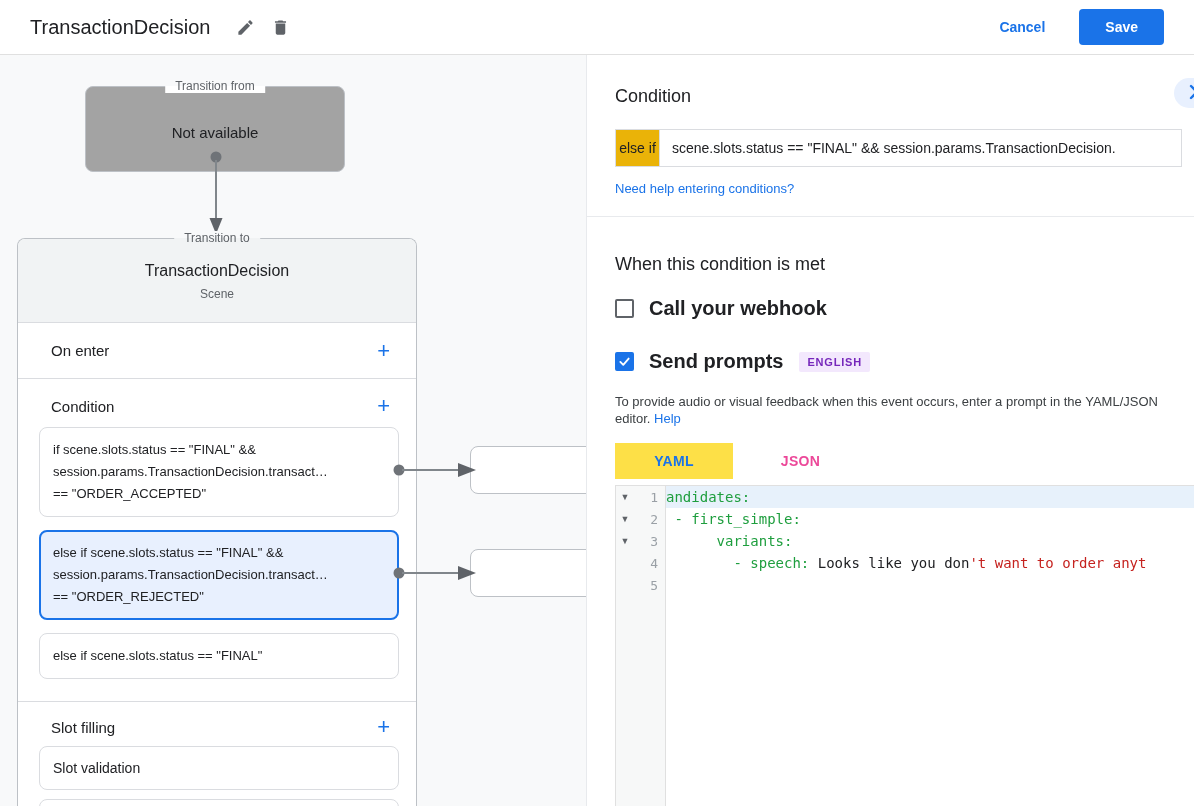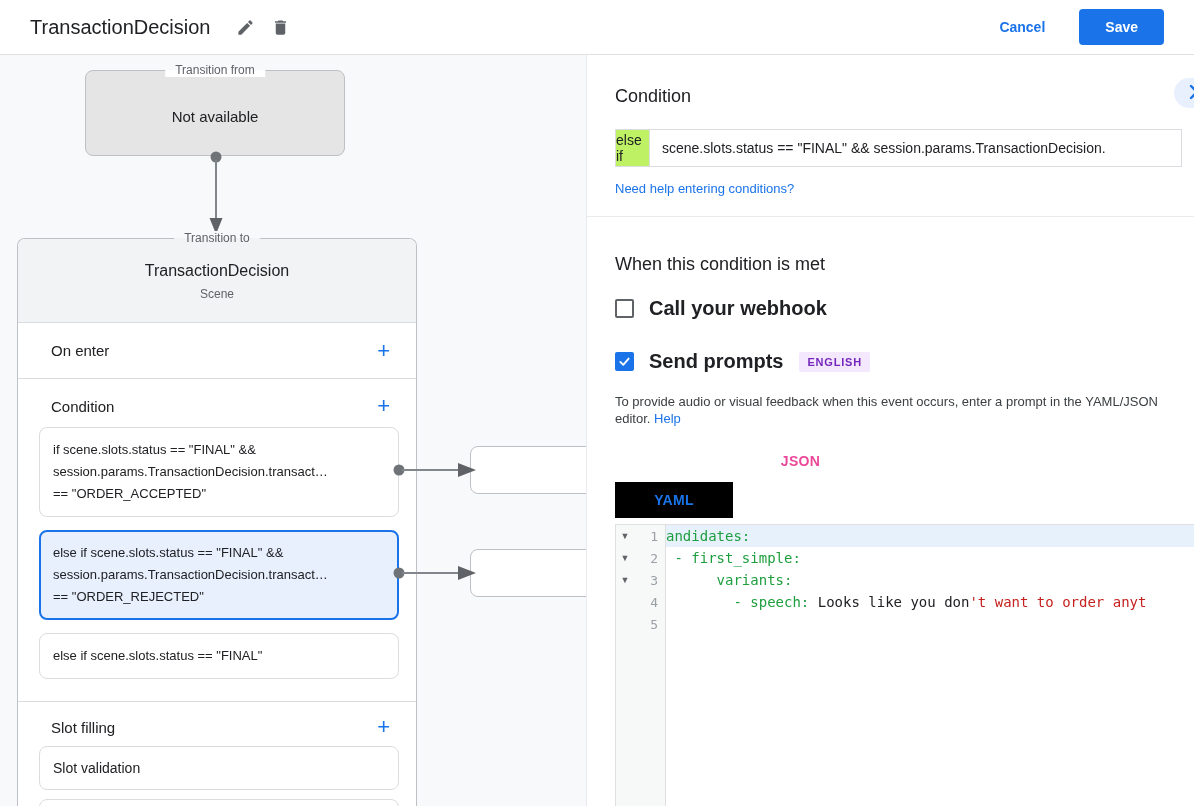--- a/index.html
+++ b/index.html
@@ -17,21 +17,21 @@
                 margin-right:34px; cursor:pointer; font-family:inherit; }
   .btn-save { background:#1a73e8; color:#fff; border:none; border-radius:4px; font-size:14px;
               font-weight:700; padding:10px 26px; cursor:pointer; font-family:inherit; }
 
   
   .main { display:flex; height:751px; }
   .canvas { position:relative; width:586px; flex:none; background:#f8f9fa; overflow:hidden; }
   .panel { flex:1; background:#fff; border-left:1px solid #e8eaed; }
 
   
-  .tfrom-box { position:absolute; left:85px; top:15px; width:260px; height:86px; background:#e5e5e5;
+  .tfrom-box { position:absolute; left:85px; top:31px; width:260px; height:86px; background:#a3a3a3;
                border:1px solid #bdc1c6; border-radius:8px; }
   .legend { position:absolute; top:-8px; left:50%; transform:translateX(-50%); font-size:12px;
             color:#5f6368; padding:0 10px; white-space:nowrap; }
   .legend-from { background:linear-gradient(#f8f9fa 50%, #ffffff 50%); }
   .legend-card { background:linear-gradient(#f8f9fa 50%, #f1f3f4 50%); }
   .tfrom-text { text-align:center; margin-top:37px; font-size:15px; color:#202124; }
 
   .connector-v { position:absolute; left:204px; top:95px; }
   .arrow-h { position:absolute; }
   .a1 { left:392px; top:404px; }
@@ -69,21 +69,21 @@
   .box1 { left:470px; top:391px; }
   .box2 { left:470px; top:494px; }
 
   
   .p-sec1 { position:relative; padding:31px 28px 0 28px; }
   .p-title { font-size:18px; font-weight:400; color:#202124; }
   .chevron-pill { position:absolute; top:23px; right:-8px; width:44px; height:30px;
                   background:#e8f0fe; border-radius:15px; border:none; cursor:pointer;
                   display:flex; align-items:center; padding-left:9px; }
   .cond-row { margin-top:22px; display:flex; height:38px; width:567px; }
-  .cond-prefix { width:34px; flex:none; background:#bef264; border:1px solid #dadce0;
+  .cond-prefix { width:44px; flex:none; background:#eab308; border:1px solid #dadce0;
                  border-right:none; display:flex; align-items:center; justify-content:center;
                  font-size:14px; color:#202124; }
   .cond-input { flex:1; border:1px solid #dadce0; background:#fff; display:flex; align-items:center;
                 padding:0 12px; font-size:14px; color:#202124; white-space:nowrap; overflow:hidden; }
   .help-link { margin-top:14px; display:inline-block; font-size:13px; color:#1a73e8;
                text-decoration:none; cursor:pointer; }
   .p-divider { height:1px; background:#e8eaed; margin-top:19px; }
   .p-sec2 { padding:37px 14px 0 28px; }
   .check-row { display:flex; align-items:center; }
   .check-row.webhook { margin-top:22px; }
@@ -93,21 +93,21 @@
   .checkbox.checked { border:2px solid #1a73e8; background:#1a73e8; line-height:0; }
   .check-label { margin-left:15px; font-size:20px; font-weight:700; color:#202124; }
   .lang-badge { margin-left:16px; font-size:11px; font-weight:700; letter-spacing:0.8px;
                 color:#7627bb; background:#f3e8fd; padding:4px 8px; border-radius:2px; }
   .prompt-desc { margin-top:20px; font-size:13px; color:#3c4043; line-height:17px; max-width:552px; }
   .inline-help { color:#1a73e8; cursor:pointer; }
 
   .tabs { margin-top:16px; display:flex; }
   .tab { width:118px; height:36px; display:flex; align-items:center; justify-content:center;
          font-size:14px; font-weight:700; letter-spacing:0.3px; cursor:pointer; }
-  .tab.active { background:#000000; color:#1a73e8;margin-top:39px; }
+  .tab.active { background:#fde047; color:#1a73e8; }
   .tab.inactive { color:#ec4899;padding-left:17px; }
 
   
   .editor { margin-top:6px; border:1px solid #e0e0e0; height:340px; display:flex;
             flex-direction:column; background:#fff;
             font-family:"DejaVu Sans Mono", monospace; font-size:14px; }
   .ed-row { display:flex; height:22px; flex:none; }
   .ed-gutter { width:50px; flex:none; align-self:stretch; background:#f7f8f8;
                border-right:1px solid #e0e0e0; display:flex; align-items:center; }
   .fold { width:18px; font-size:9px; color:#5f6368; text-align:center; cursor:pointer;

